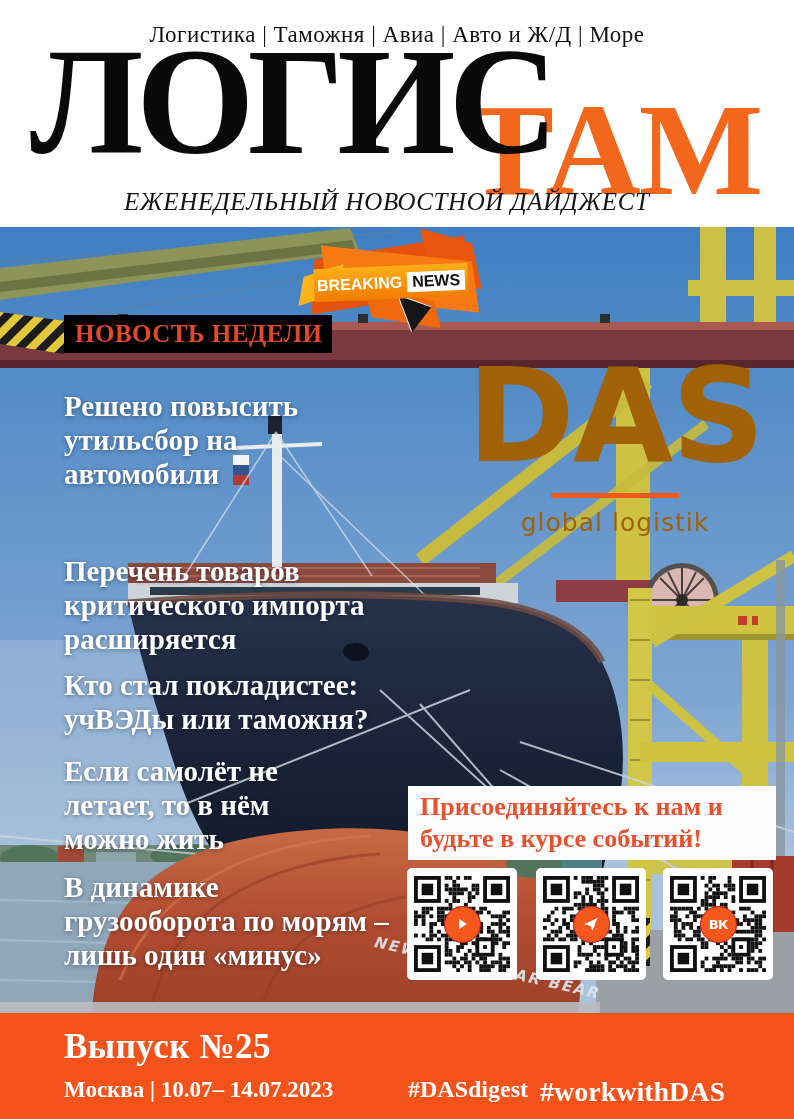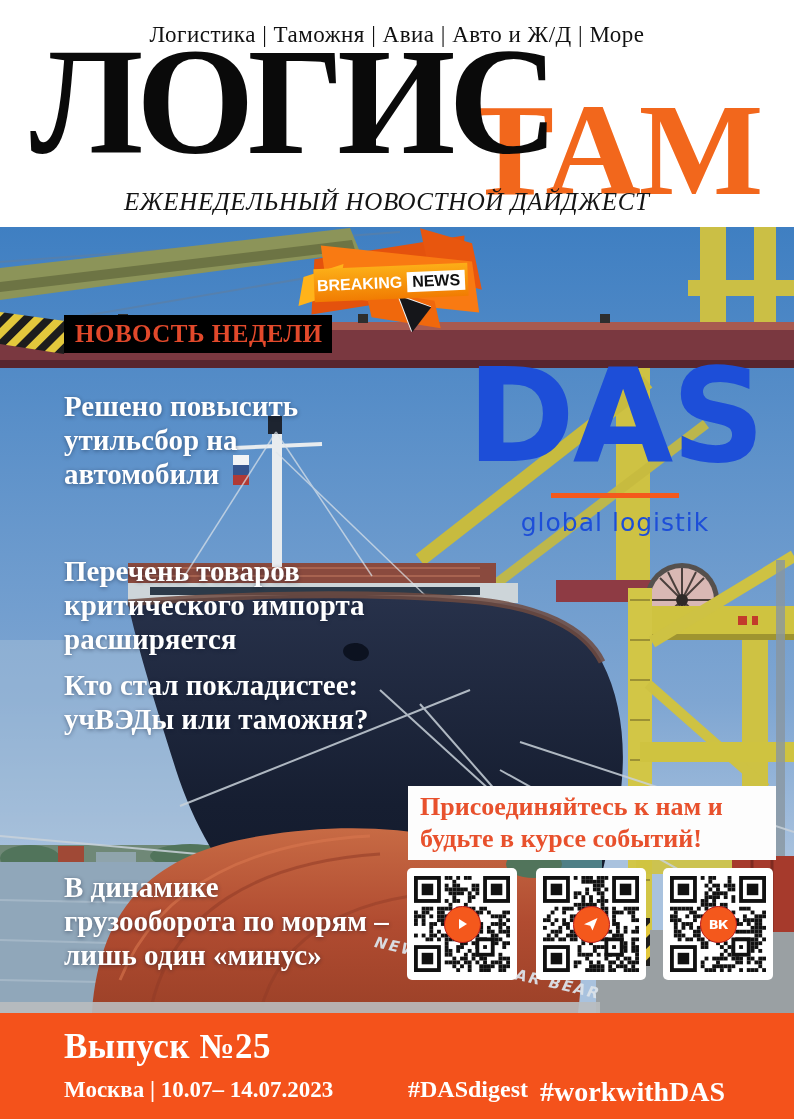--- a/index.html
+++ b/index.html
@@ -63,21 +63,21 @@
     background:#000000; display:flex; align-items:center; padding-left:11px; box-sizing:border-box;
   }
   .week-box span { color:#E2492B; font-weight:bold; font-size:25px; letter-spacing:.5px; }
   .hl {
     position:absolute; left:64px; z-index:3; color:#fff; font-weight:bold;
     font-size:29px; line-height:1.17; white-space:pre-line;
     text-shadow:0 1px 4px rgba(5,15,40,.45);
   }
   .das {
     position:absolute; left:462px; top:350px; width:306px; z-index:3; text-align:center;
-    color:#1d4ed8; font-family:"DejaVu Sans", sans-serif;
+    color:#a16207; font-family:"DejaVu Sans", sans-serif;
   }
   .das .das-name { font-size:130px; line-height:1.02; font-weight:bold; letter-spacing:-2px; }
   .das .das-rule { width:128px; height:5px; background:#F4591C; margin:10px auto 10px; }
   .das .das-tag  { font-size:25px; letter-spacing:1px; }
   .cta-box {
     position:absolute; left:408px; top:786px; width:368px; height:74px; z-index:4;
     background:#fdfdfd; display:flex; align-items:center; box-sizing:border-box; padding:4px 12px;
   }
   .cta-box span { color:#E8512D; font-weight:bold; font-size:26px; line-height:1.25; white-space:pre-line; }
   
@@ -288,20 +288,23 @@
   </div>
 
   <div class="hl" style="top:390px; width:340px;">Решено повысить
 утильсбор на
 автомобили</div>
   <div class="hl" style="top:555px; width:350px;">Перечень товаров
 критического импорта
 расширяется</div>
   <div class="hl" style="top:669px; width:350px;">Кто стал покладистее:
 учВЭДы или таможня?</div>
+  <div class="hl" style="top:755px; width:310px;">Если самолёт не
+летает, то в нём
+можно жить</div>
   <div class="hl" style="top:871px; width:370px;">В динамике
 грузооборота по морям –
 лишь один «минус»</div>
 
   <div class="das">
     <div class="das-name">DAS</div>
     <div class="das-rule"></div>
     <div class="das-tag">global logistik</div>
   </div>
 

